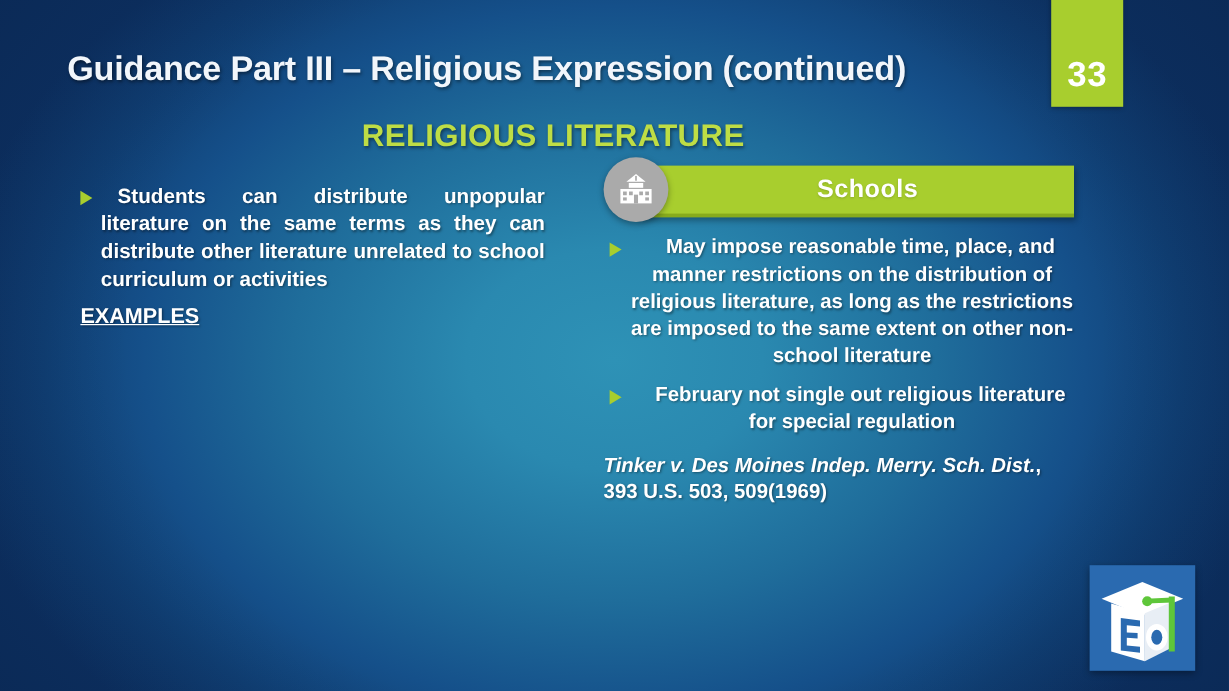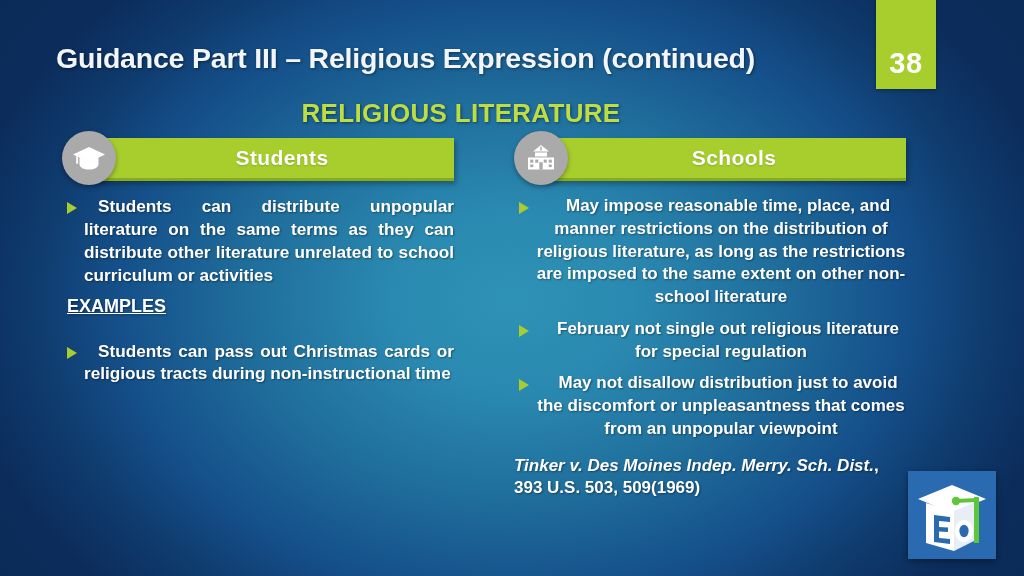--- a/index.html
+++ b/index.html
@@ -71,21 +71,21 @@
     color: #bedd45;
     font-size: 26px;
     font-weight: bold;
     letter-spacing: 0.3px;
     text-shadow: 1px 1px 3px rgba(0,0,0,0.45);
   }
 
   
   .col { position: absolute; z-index: 3; }
   .col-left  { left: 62px;  top: 138px; width: 392px; }
-  .col-right { left: 514px; top: 138px; width: 392px; }
+  .col-right { left: 503px; top: 138px; width: 392px; }
 
   
   .header-bar {
     position: relative;
     height: 40px;
     margin-left: 28px;
     background: #a8ce2e;
     border-bottom: 3px solid #87ab1c;
     display: flex;
     align-items: center;
@@ -175,44 +175,33 @@
     z-index: 5;
   }
   .ed-logo svg { display: block; }
 </style>
 </head>
 <body>
 
 <div id="slide">
 
   <div class="layer page-badge">
-    <span>38</span>
+    <span>33</span>
   </div>
 
   <div class="layer slide-subtitle">RELIGIOUS LITERATURE</div>
 
   <div class="layer slide-title">Guidance Part III – Religious Expression (continued)</div>
 
   <div class="col col-left">
 
-    <div class="header-bar">
-      <div class="icon-circle">
-        <svg width="34" height="30" viewBox="0 0 34 30" aria-hidden="true">
-          <polygon points="17,4 33,11.5 17,19 1,11.5" fill="#ffffff"></polygon>
-          <path d="M7.5 14.2 L7.5 21 C7.5 24.6 11.8 26.6 17 26.6 C22.2 26.6 26.5 24.6 26.5 21 L26.5 14.2 L17 18.6 Z" fill="#ffffff"></path>
-          <rect x="4.2" y="12.2" width="1.9" height="8.5" fill="#ffffff"></rect>
-        </svg>
-      </div>
-      <div class="bar-label">Students</div>
-    </div>
 
     <div class="body-block">
       <div class="bullet indent-first">Students can distribute unpopular literature on the same terms as they can distribute other literature unrelated to school curriculum or activities</div>
       <div class="examples-label">EXAMPLES</div>
-      <div class="bullet indent-first">Students can pass out Christmas cards or religious tracts during non-instructional time</div>
     </div>
   </div>
 
   <div class="col col-right">
 
     <div class="header-bar">
       <div class="icon-circle">
         <svg width="34" height="30" viewBox="0 0 34 30" aria-hidden="true">
           <polygon points="17,2 25,8.5 9,8.5" fill="#ffffff"></polygon>
           <rect x="16.3" y="3.6" width="1.4" height="4" fill="#aaaaaa"></rect>
@@ -226,21 +215,20 @@
           <rect x="6.2" y="21.5" width="3.1" height="2.6" fill="#aaaaaa"></rect>
           <rect x="24.7" y="21.5" width="3.1" height="2.6" fill="#aaaaaa"></rect>
         </svg>
       </div>
       <div class="bar-label">Schools</div>
     </div>
 
     <div class="body-block">
       <div class="bullet indent-first">May impose reasonable time, place, and manner restrictions on the distribution of religious literature, as long as the restrictions are imposed to the same extent on other non-school literature</div>
       <div class="bullet indent-first">February not single out religious literature for special regulation</div>
-      <div class="bullet indent-first">May not disallow distribution just to avoid the discomfort or unpleasantness  that comes from an unpopular viewpoint</div>
 
       <div class="citation">
         <span class="case">Tinker v. Des Moines Indep. Merry. Sch. Dist.</span><span>, 393 U.S. 503, 509(1969)</span>
       </div>
     </div>
   </div>
 
   <div class="layer ed-logo">
     <svg width="88" height="88" viewBox="0 0 88 88" aria-hidden="true">
       <polygon points="44,14 78,28 44,42 10,28" fill="#ffffff"></polygon>

